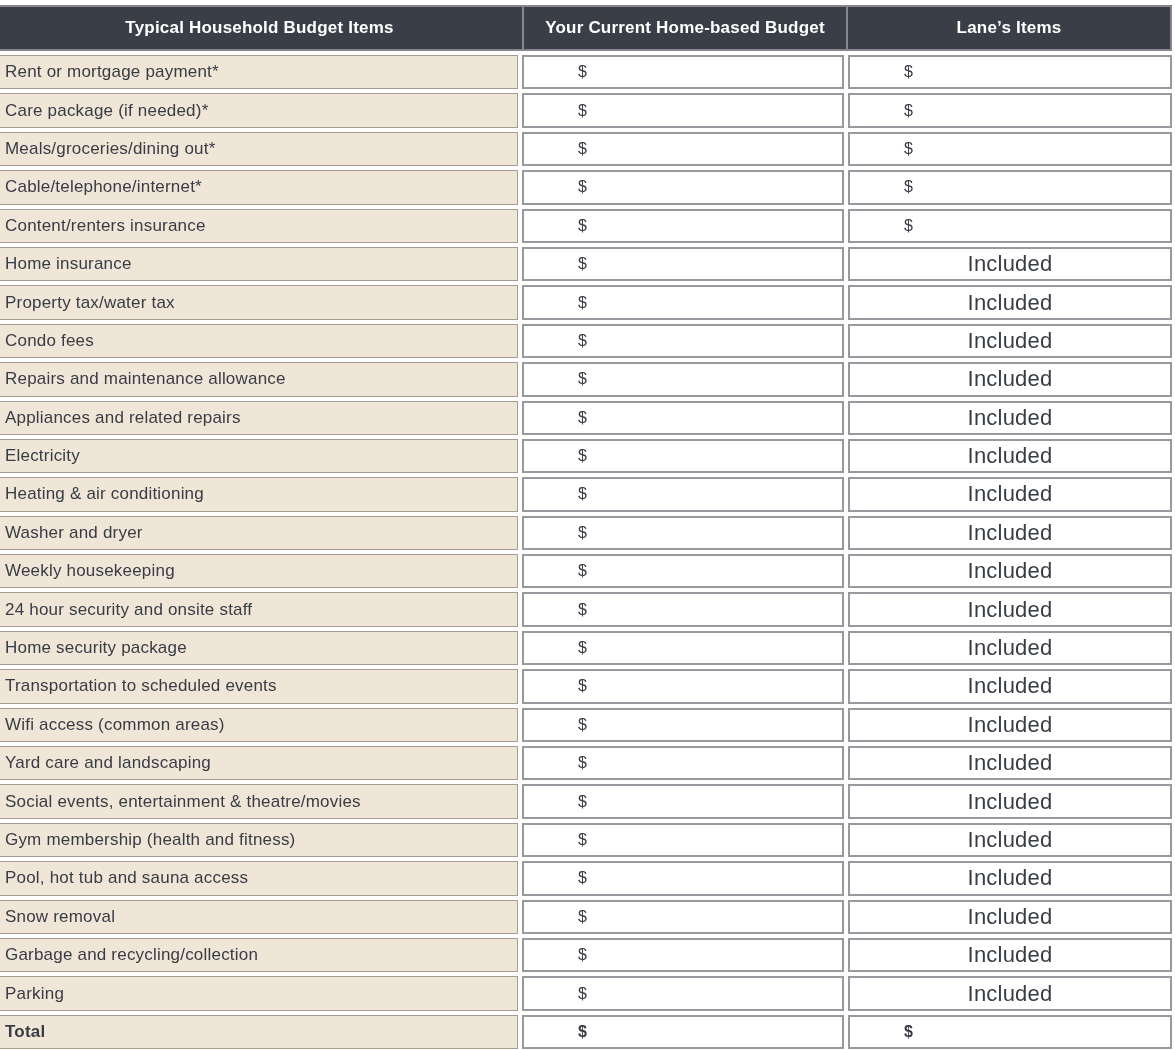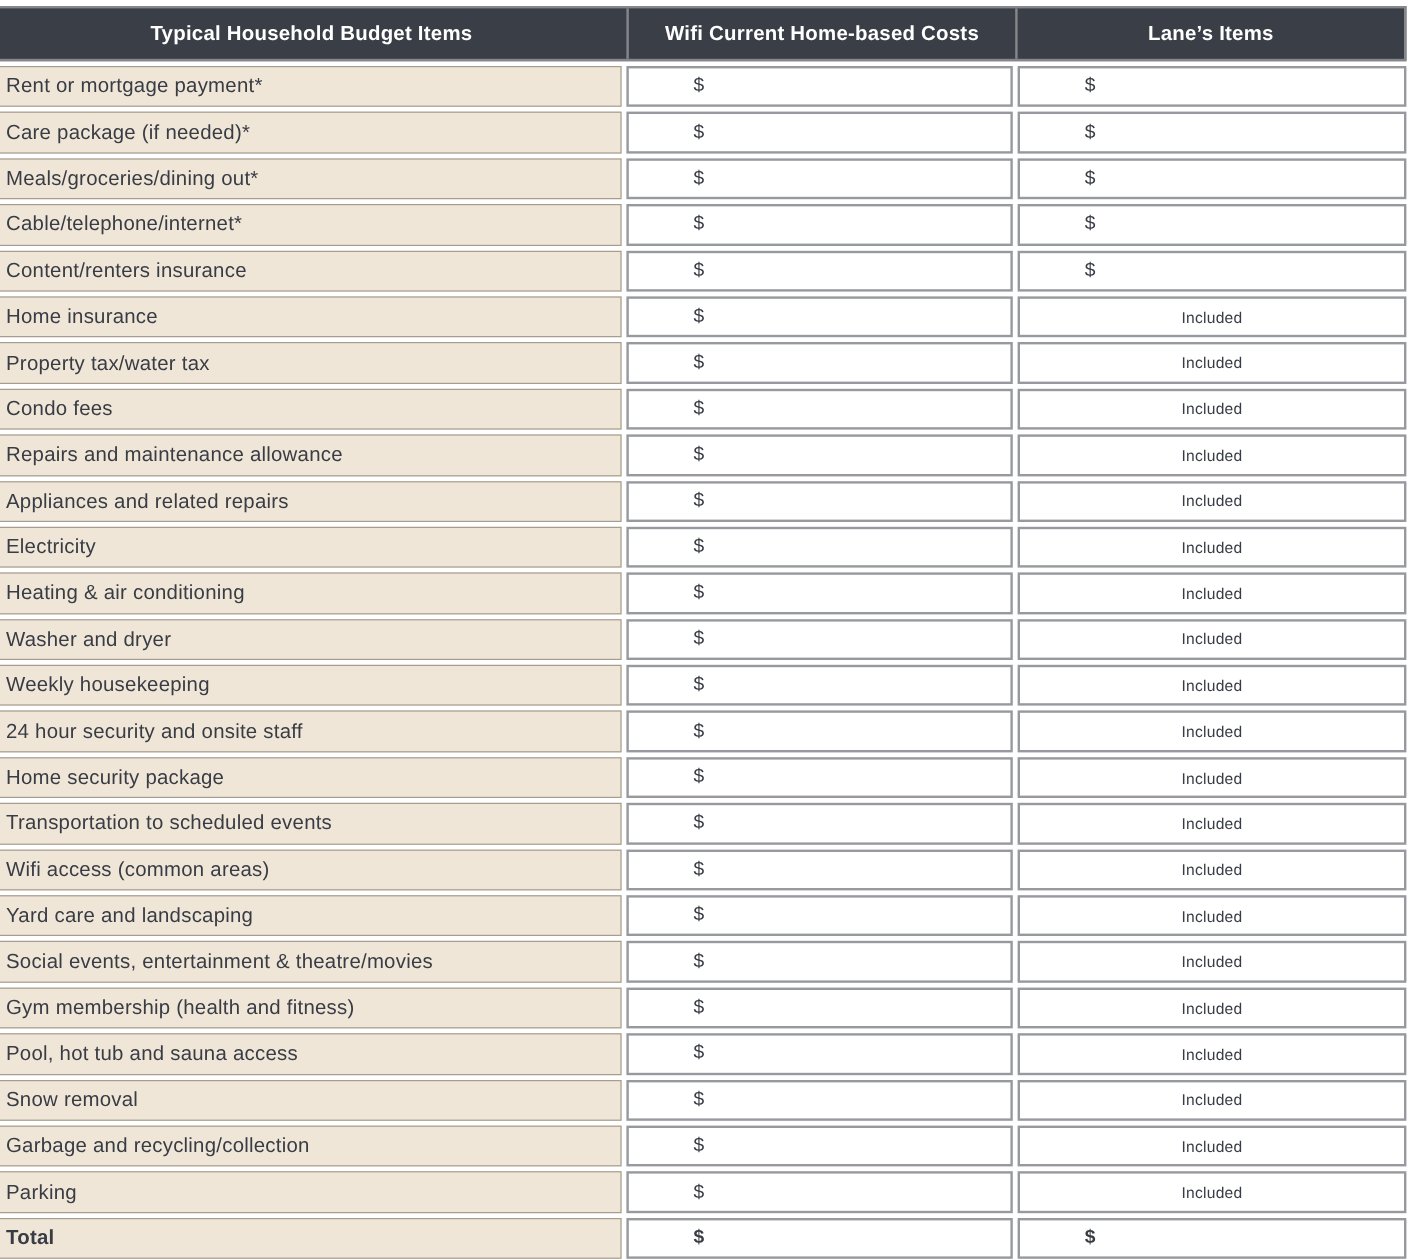--- a/index.html
+++ b/index.html
@@ -43,31 +43,31 @@
     padding-left:9px;font-size:17px;letter-spacing:0.2px;
   }
   .money{
     background:#ffffff;
     border:2px solid var(--cell_border,#97999e);
     padding-left:54px;font-size:16px;
   }
   .included{
     background:#ffffff;
     border:2px solid var(--cell_border,#97999e);
-    justify-content:center;font-size:13px;letter-spacing:0.2px;
+    justify-content:center;font-size:22px;letter-spacing:0.2px;
   }
   .bold{font-weight:700;}
 </style>
 </head>
 <body>
 
 <div id="grid">
   <div class="header-bar">
     <div class="header-section hs1">Typical Household Budget Items</div>
-    <div class="header-section hs2">Wifi Current Home-based Costs</div>
+    <div class="header-section hs2">Your Current Home-based Budget</div>
     <div class="header-section hs3">Lane’s Items</div>
   </div>
 
 <div class="cell item">Rent or mortgage payment*</div>
     <div class="cell money">$</div>
     <div class="cell money">$</div>
     <div class="cell item">Care package (if needed)*</div>
     <div class="cell money">$</div>
     <div class="cell money">$</div>
     <div class="cell item">Meals/groceries/dining out*</div>

